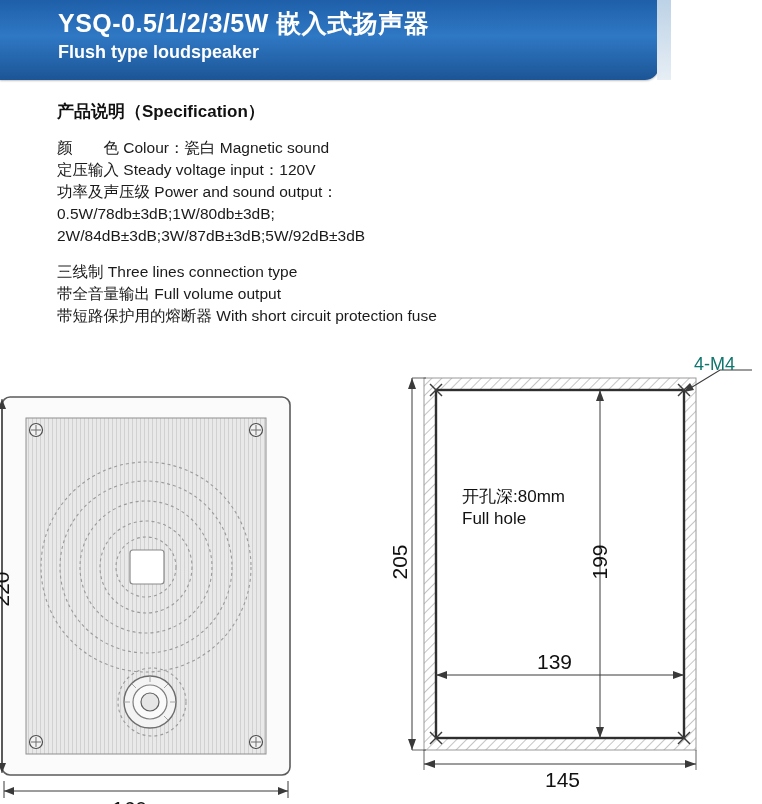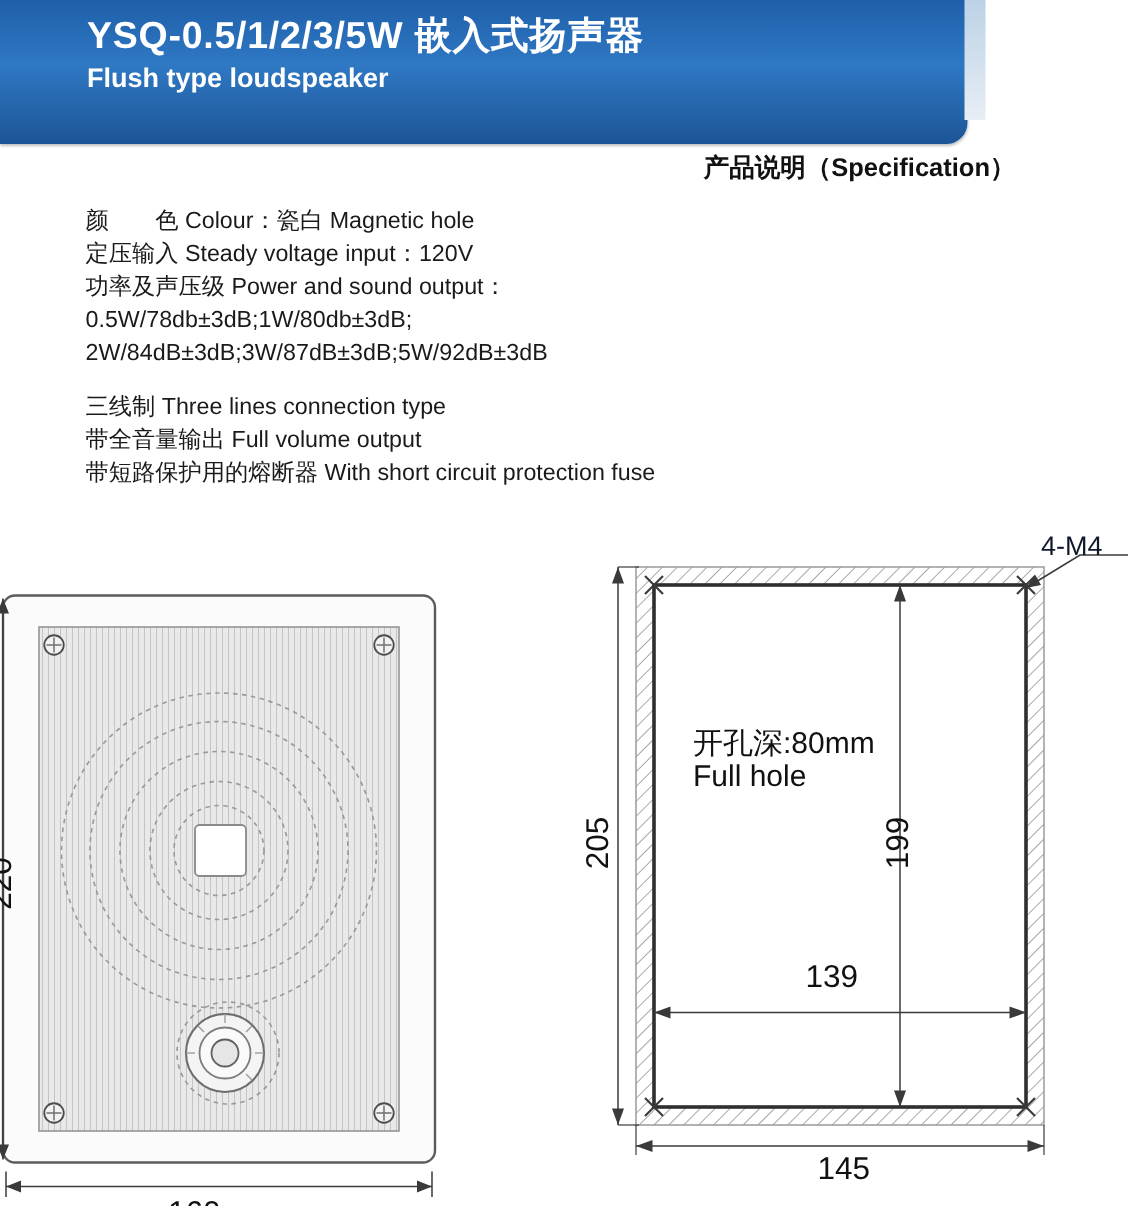--- a/index.html
+++ b/index.html
@@ -15,24 +15,25 @@
     color: #1a1a1a;
     overflow: hidden;
   }
 
   
   #header-banner {
     position: absolute;
     left: 0;
     top: 0;
     width: 645px;
-    height: 96px;
+    height: 80px;
     background: linear-gradient(to bottom, #1f5fa9 0%, #2f78c4 45%, #1c5596 100%);
     border-radius: 0 0 14px 0;
     box-shadow: 0 1px 2px rgba(0,0,0,0.25);
+    padding-left: 14px;
   }
   #header-banner::after {
     content: "";
     position: absolute;
     right: -12px;
     top: 0;
     width: 14px;
     height: 80px;
     background: linear-gradient(to bottom, #bcd2e6, #e7eef5);
   }
@@ -61,21 +62,20 @@
     position: absolute;
     left: 57px;
     top: 100px;
     width: 620px;
   }
   .spec-heading {
     font-size: 17px;
     font-weight: bold;
     color: #111;
     margin: 0 0 14px 0;
-    text-align: right;
   }
   .spec-line {
     font-size: 15.5px;
     line-height: 22px;
     color: #1a1a1a;
     white-space: nowrap;
   }
   .spec-gap {
     height: 14px;
   }
@@ -124,44 +124,44 @@
   .dimtext {
     position: absolute;
     font-size: 21px;
     color: #111;
   }
   .dimtext.vert {
     transform: rotate(-90deg);
   }
   .note {
     position: absolute;
-    font-size: 20px;
+    font-size: 17px;
     color: #111;
     line-height: 21px;
     white-space: nowrap;
   }
   .callout {
     position: absolute;
     font-size: 18px;
-    color: #0f172a;
+    color: #0f766e;
     white-space: nowrap;
   }
   svg { display: block; }
 </style>
 </head>
 <body>
 
 <div id="header-banner">
   <div class="banner-title">YSQ-0.5/1/2/3/5W 嵌入式扬声器</div>
   <div class="banner-subtitle">Flush type loudspeaker</div>
 </div>
 
 <div id="spec-block">
   <div class="spec-heading">产品说明（Specification）</div>
-  <div class="spec-line">颜　　色 Colour：瓷白 Magnetic hole</div>
+  <div class="spec-line">颜　　色 Colour：瓷白 Magnetic sound</div>
   <div class="spec-line">定压输入 Steady voltage input：120V</div>
   <div class="spec-line">功率及声压级 Power and sound output：</div>
   <div class="spec-line">0.5W/78db±3dB;1W/80db±3dB;</div>
   <div class="spec-line">2W/84dB±3dB;3W/87dB±3dB;5W/92dB±3dB</div>
   <div class="spec-gap"></div>
   <div class="spec-line">三线制 Three lines connection type</div>
   <div class="spec-line">带全音量输出 Full volume output</div>
   <div class="spec-line">带短路保护用的熔断器 With short circuit protection fuse</div>
 </div>
 
@@ -296,18 +296,18 @@
         <polygon points="24,414 35,410 35,418" fill="#3a3a3a" stroke="none"></polygon>
         <polygon points="296,414 285,410 285,418" fill="#3a3a3a" stroke="none"></polygon>
         <line x1="24" y1="400" x2="24" y2="420" stroke-width="0.8"></line>
         <line x1="296" y1="400" x2="296" y2="420" stroke-width="0.8"></line>
       </g>
     </svg>
 
     <div class="callout" style="left:294px; top:4px;">4-M4</div>
     <div class="dimtext vert" style="left:-18px; top:200px;">205</div>
     <div class="dimtext vert" style="left:182px; top:200px;">199</div>
-    <div class="dimtext" style="left:137px; top:290px;">139</div>
+    <div class="dimtext" style="left:137px; top:300px;">139</div>
     <div class="dimtext" style="left:145px; top:418px;">145</div>
     <div class="note" style="left:62px; top:136px;">开孔深:80mm</div>
     <div class="note" style="left:62px; top:158px;">Full hole</div>
   </div>
 </div>
 
 </body></html>

